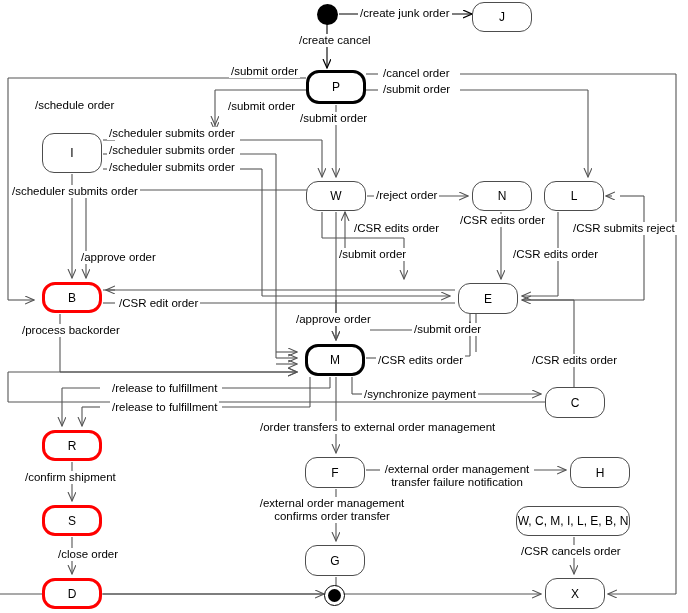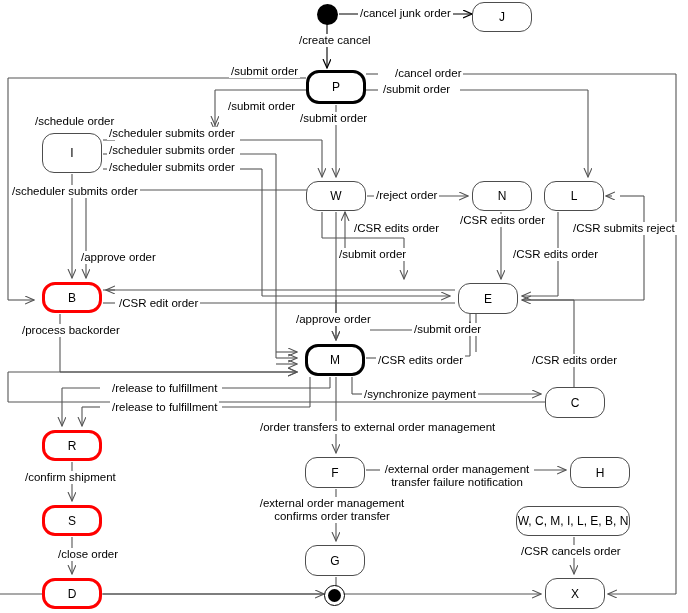--- a/index.html
+++ b/index.html
@@ -225,26 +225,26 @@
   <div class="node thin" style="left:305px;top:545px;width:60px;height:31px;">
       <span>G</span>
     </div>
   <div class="node red" style="left:42px;top:578px;width:60px;height:31px;">
       <span>D</span>
     </div>
   <div class="node thin" style="left:545px;top:578px;width:60px;height:31px;">
       <span>X</span>
     </div>
 
-  <div class="lbl" style="left:358px;top:7px;">/cancel junk order</div>
+  <div class="lbl" style="left:358px;top:7px;">/create junk order</div>
   <div class="lbl" style="left:297px;top:34px;">/create cancel</div>
   <div class="lbl" style="left:229px;top:65px;">/submit order</div>
-  <div class="lbl" style="left:381px;top:67px;margin-left:12px;">/cancel order</div>
+  <div class="lbl" style="left:381px;top:67px;">/cancel order</div>
   <div class="lbl" style="left:381px;top:83px;">/submit order</div>
-  <div class="lbl" style="left:33px;top:99px;margin-top:16px;">/schedule order</div>
+  <div class="lbl" style="left:33px;top:99px;">/schedule order</div>
   <div class="lbl" style="left:226px;top:100px;">/submit order</div>
   <div class="lbl" style="left:298px;top:112px;">/submit order</div>
   <div class="lbl" style="left:107px;top:127px;">/scheduler submits order</div>
   <div class="lbl" style="left:107px;top:144px;">/scheduler submits order</div>
   <div class="lbl" style="left:107px;top:161px;">/scheduler submits order</div>
   <div class="lbl" style="left:10px;top:185px;">/scheduler submits order</div>
   <div class="lbl" style="left:374px;top:189px;">/reject order</div>
   <div class="lbl" style="left:352px;top:222px;">/CSR edits order</div>
   <div class="lbl" style="left:458px;top:214px;">/CSR edits order</div>
   <div class="lbl" style="left:571px;top:222px;">/CSR submits reject</div>

